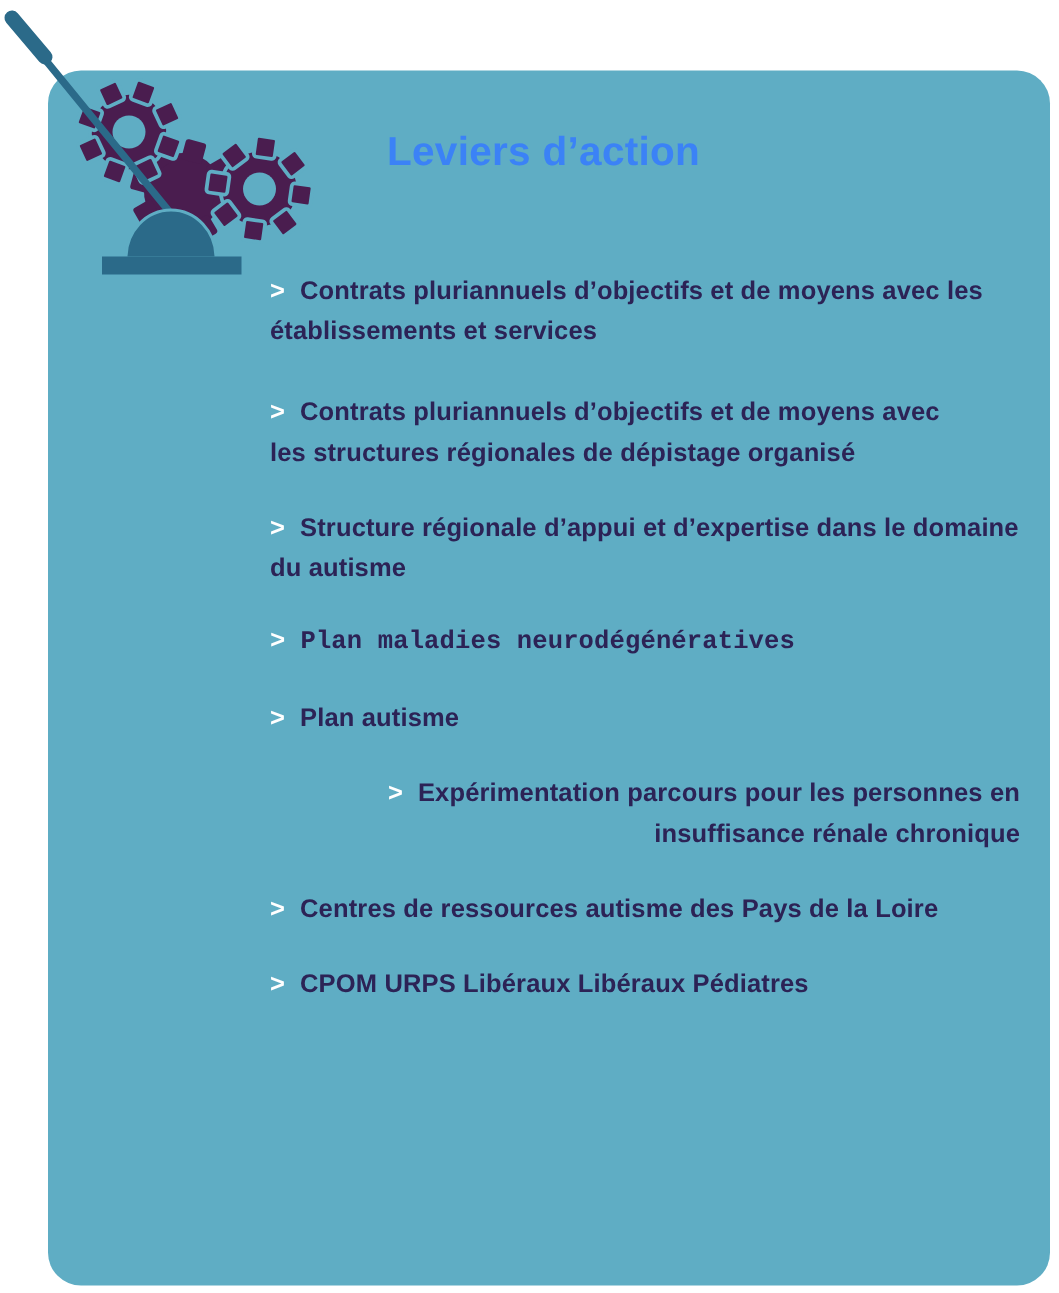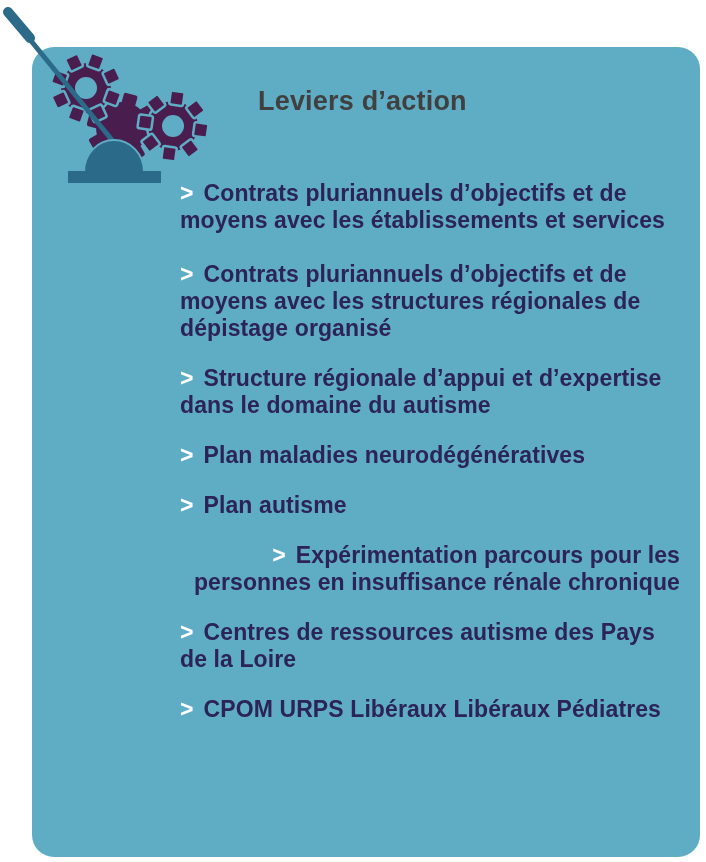--- a/index.html
+++ b/index.html
@@ -30,34 +30,34 @@
       width: 230px;
       height: 200px;
     }
     .title {
       position: absolute;
       left: 258px;
       top: 86px;
       margin: 0;
       font-size: 27px;
       font-weight: bold;
-      color: #404040;
+      color: #3b82f6;
       letter-spacing: 0.2px;
     }
     .levers {
       position: absolute;
       left: 180px;
       top: 180px;
       width: 500px;
       margin: 0;
       padding: 0;
       list-style: none;
     }
     .lever {
-      font-size: 23px;
+      font-size: 17px;
       font-weight: bold;
       color: #2c2356;
       line-height: 27px;
       letter-spacing: 0.1px;
     }
     .lever .chev {
       color: #ffffff;
       font-weight: bold;
       margin-right: 10px;
     }
@@ -108,21 +108,21 @@
 <ul class="levers">
   <li class="lever" style="margin-bottom:27px;">
     <span class="chev">&gt;</span><span>Contrats pluriannuels d’objectifs et de moyens avec les établissements et services</span>
   </li>
   <li class="lever" style="margin-bottom:23px; width:470px;">
     <span class="chev">&gt;</span><span>Contrats pluriannuels d’objectifs et de moyens avec les structures régionales de dépistage organisé</span>
   </li>
   <li class="lever" style="margin-bottom:23px;">
     <span class="chev">&gt;</span><span>Structure régionale d’appui et d’expertise dans le domaine du autisme</span>
   </li>
-  <li class="lever" style="margin-bottom:23px;">
+  <li class="lever" style="margin-bottom:23px;font-family:Liberation Mono, monospace;">
     <span class="chev">&gt;</span><span>Plan maladies neurodégénératives</span>
   </li>
   <li class="lever" style="margin-bottom:23px;">
     <span class="chev">&gt;</span><span>Plan autisme</span>
   </li>
   <li class="lever" style="margin-bottom:23px;text-align:right;">
     <span class="chev">&gt;</span><span>Expérimentation parcours pour les personnes en insuffisance rénale chronique</span>
   </li>
   <li class="lever" style="margin-bottom:23px;">
     <span class="chev">&gt;</span><span>Centres de ressources autisme des Pays de la Loire</span>

